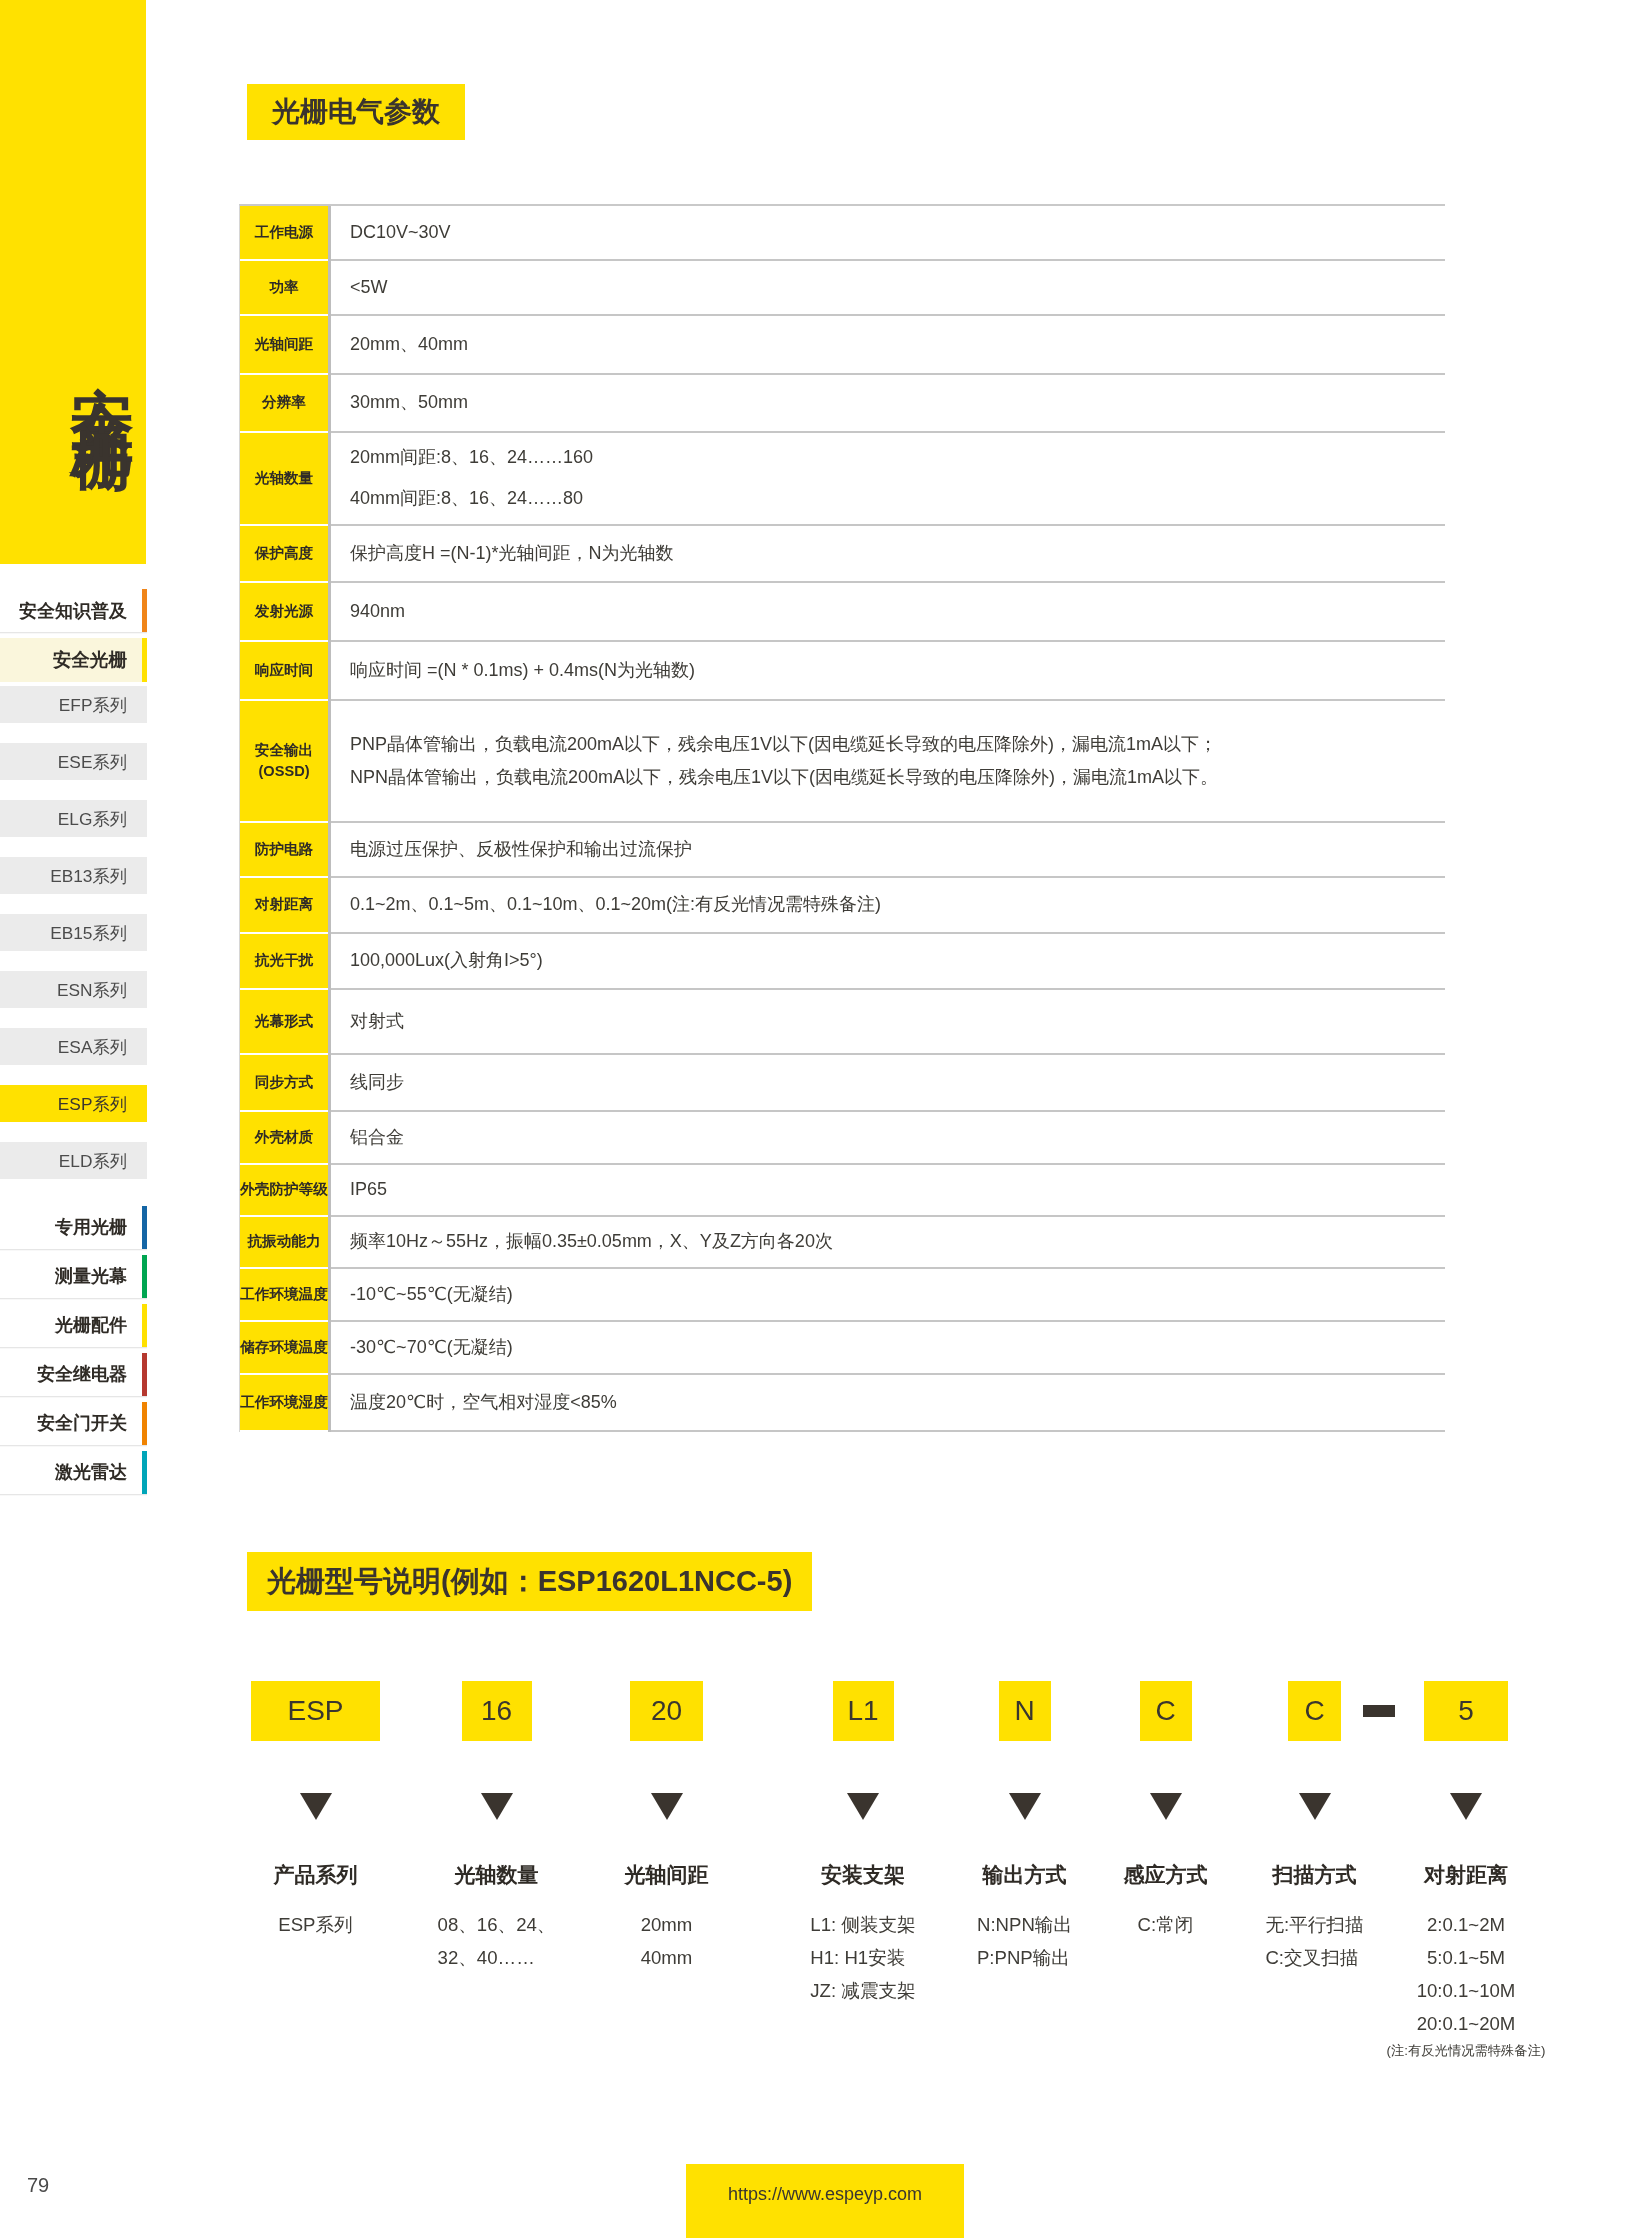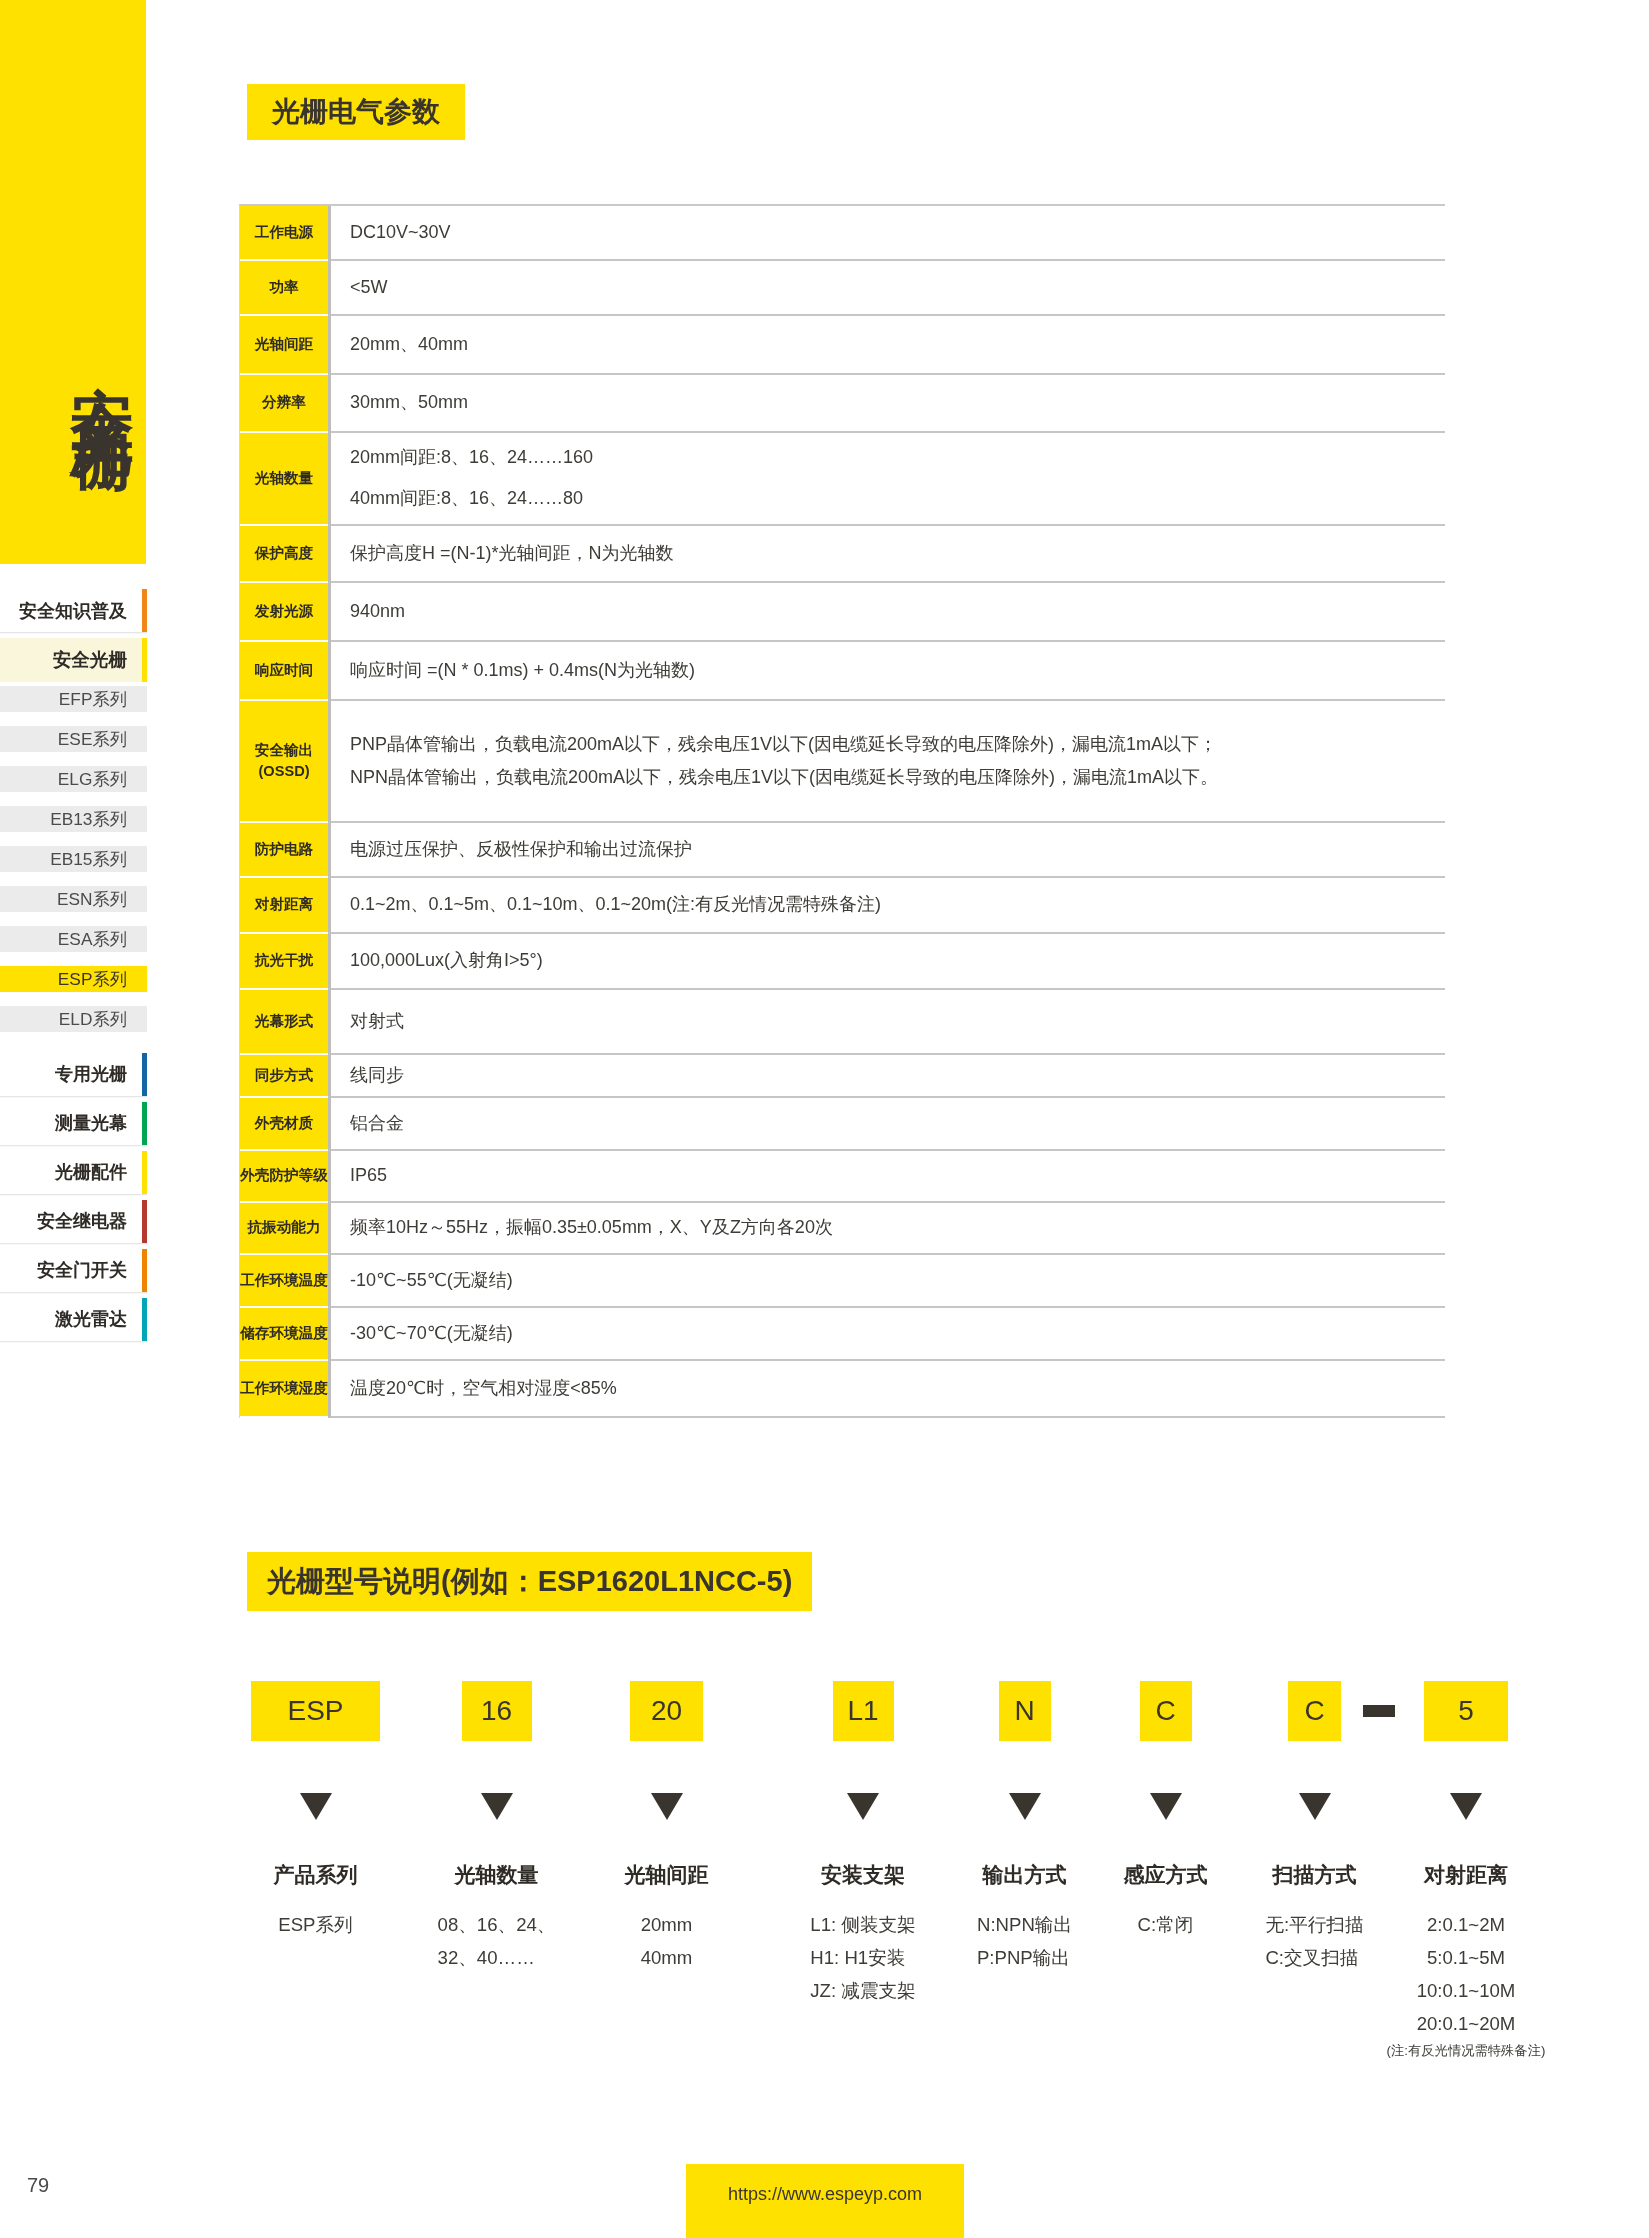--- a/index.html
+++ b/index.html
@@ -16,21 +16,21 @@
     font-size:63px;font-weight:800;letter-spacing:14.6px;color:#3A342E;
     display:flex;justify-content:center;
   }
   
   .sidebar-nav{position:absolute;left:0;top:589px;width:147px;}
   .nav-item{position:relative;display:flex;align-items:center;justify-content:flex-end;
     padding-right:20px;box-sizing:border-box;width:147px;cursor:pointer;}
   .nav-item .nav-bar{position:absolute;right:0;top:0;bottom:0;width:5.3px;}
   .nav-section{height:43px;margin-bottom:6px;background:#ffffff;font-size:18px;font-weight:bold;color:#2F2B26;box-shadow:0 1.3px 0 0 #E6E6E6;text-align:center;}
   .nav-parent{height:44px;margin-bottom:4px;background:#FAF6DC;font-size:18.6px;font-weight:bold;color:#2F2B26;}
-  .nav-sub{height:26px;margin-bottom:14px;background:#EBEBEB;font-size:17.3px;color:#4B4B4B;}
+  .nav-sub{height:37px;margin-bottom:20px;background:#EBEBEB;font-size:17.3px;color:#4B4B4B;}
   .nav-sub.active{background:#FFE100;color:#3A362F;}
   .nav-gap{height:6.7px;}
   
   .sec-title{
     position:absolute;background:#FFE100;color:#3A342E;font-weight:bold;
     display:inline-block;white-space:nowrap;
   }
   .sec-title.t1{left:247px;top:84px;height:56px;line-height:56px;font-size:28px;padding:0 25px;}
   .sec-title.t2{left:247px;top:1552px;height:59px;line-height:59px;font-size:29px;padding:0 20px;}
   
@@ -258,21 +258,21 @@
   </div>
   <div class="t-row" style="height:65px">
     <div class="t-label">
         <span>光幕形式</span>
       </div>
       <div class="t-spacer"></div>
     <div class="t-value">
         <span>对射式</span>
       </div>
   </div>
-  <div class="t-row" style="height:43px">
+  <div class="t-row" style="height:57px">
     <div class="t-label">
         <span>同步方式</span>
       </div>
       <div class="t-spacer"></div>
     <div class="t-value">
         <span>线同步</span>
       </div>
   </div>
   <div class="t-row" style="height:53px">
     <div class="t-label">

